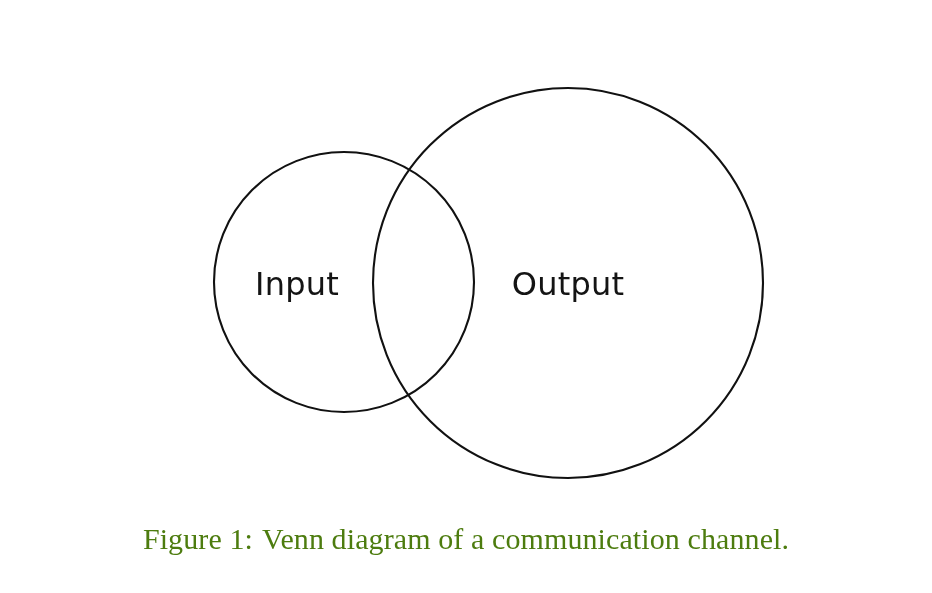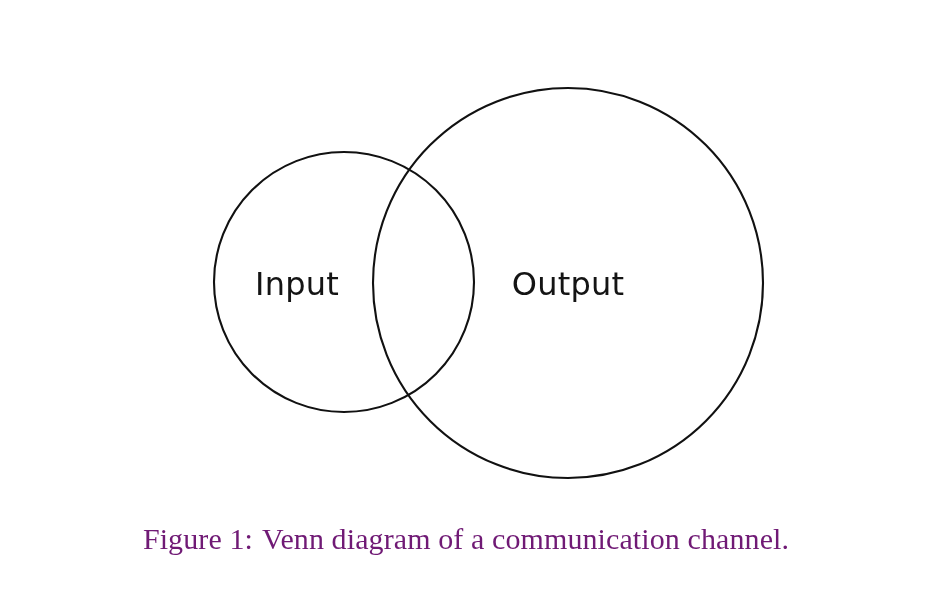--- a/index.html
+++ b/index.html
@@ -44,21 +44,21 @@
   }
   .figure-caption {
     position: absolute;
     left: 0;
     top: 520px;
     width: 932px;
     text-align: center;
     font-family: "Liberation Serif", "DejaVu Serif", serif;
     font-size: 30px;
     line-height: 38px;
-    color: #701a75;
+    color: #4d7c0f;
     white-space: nowrap;
     letter-spacing: 0.1px;
   }
   .caption-label,
   .caption-text {
     display: inline;
   }
   .caption-label {
     margin-right: 9px;
   }

